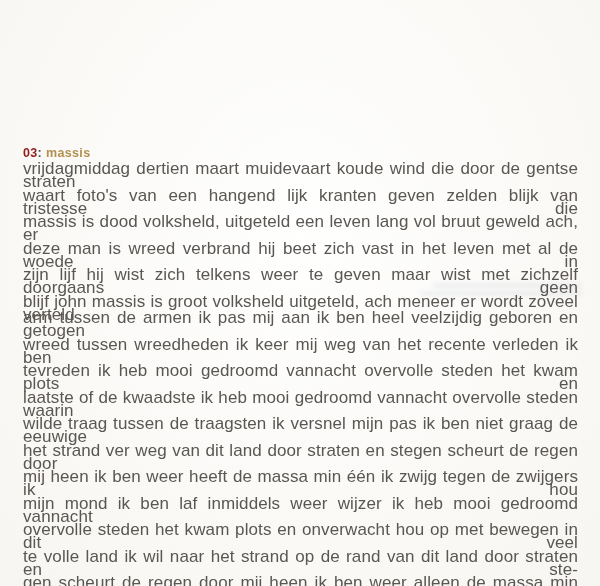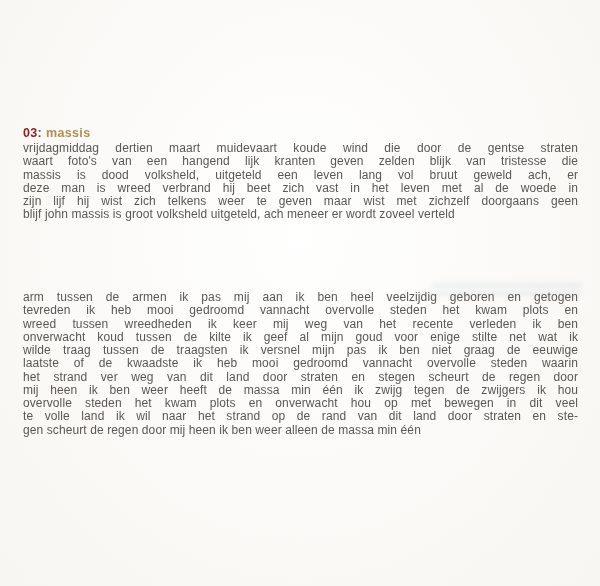--- a/index.html
+++ b/index.html
@@ -18,35 +18,36 @@
     height: 586px;
     overflow: hidden;
     background:
       radial-gradient(ellipse at 50% 40%, rgba(255,255,255,0.9) 0%, rgba(249,248,245,0.9) 70%, rgba(246,245,241,0.9) 100%),
       #fcfbf8;
   }
   .track {
     position: absolute;
     left: 23px;
     width: 555px;
+    margin-top: 20px;
   }
   .track-03 { top: 126px; }
   .track-04 { top: 291px; }
   .heading {
     margin: 0 0 2px 0;
     font-size: 12.5px;
     line-height: 14px;
     font-weight: bold;
     letter-spacing: 0.35px;
   }
   .track-number { color: #8e1d1c; }
   .track-colon  { color: #53504b; }
   .track-title  { color: #b2904e; }
   .lyrics {
-    font-size: 12px;
+    font-size: 17px;
     line-height: 13.25px;
     color: #5a5753;
     letter-spacing: 0.1px;
   }
   .lyric-line {
     text-align: justify;
     text-align-last: justify;
     white-space: normal;
   }
   .lyric-line.last {
@@ -78,26 +79,26 @@
         <div class="lyric-line">massis is dood volksheld, uitgeteld een leven lang vol bruut geweld ach, er</div>
         <div class="lyric-line">deze man is wreed verbrand hij beet zich vast in het leven met al de woede in</div>
         <div class="lyric-line">zijn lijf hij wist zich telkens weer te geven maar wist met zichzelf doorgaans geen</div>
         <div class="lyric-line last">blijf john massis is groot volksheld uitgeteld, ach meneer er wordt zoveel verteld</div>
       </div>
   </section>
 
   <section class="track track-04">
     <div class="lyrics">
         <div class="lyric-line">arm tussen de armen ik pas mij aan ik ben heel veelzijdig geboren en getogen</div>
+        <div class="lyric-line">wreed tussen wreedheden ik keer mij weg van het recente verleden ik ben</div>
         <div class="lyric-line">tevreden ik heb mooi gedroomd vannacht overvolle steden het kwam plots en</div>
-        <div class="lyric-line">wreed tussen wreedheden ik keer mij weg van het recente verleden ik ben</div>
-        <div class="lyric-line">onverwacht koud tussen de kilte ik geef al mijn goud voor enige stilte net wat ik</div>
+        <div class="lyric-line">laatste of de kwaadste ik heb mooi gedroomd vannacht overvolle steden waarin</div>
         <div class="lyric-line">wilde traag tussen de traagsten ik versnel mijn pas ik ben niet graag de eeuwige</div>
-        <div class="lyric-line">laatste of de kwaadste ik heb mooi gedroomd vannacht overvolle steden waarin</div>
         <div class="lyric-line">het strand ver weg van dit land door straten en stegen scheurt de regen door</div>
         <div class="lyric-line">mij heen ik ben weer heeft de massa min één ik zwijg tegen de zwijgers ik hou</div>
+        <div class="lyric-line">mijn mond ik ben laf inmiddels weer wijzer ik heb mooi gedroomd vannacht</div>
         <div class="lyric-line">overvolle steden het kwam plots en onverwacht hou op met bewegen in dit veel</div>
         <div class="lyric-line">te volle land ik wil naar het strand op de rand van dit land door straten en ste-</div>
         <div class="lyric-line last">gen scheurt de regen door mij heen ik ben weer alleen de massa min één</div>
       </div>
   </section>
 
 </div>
 
 </body></html>

